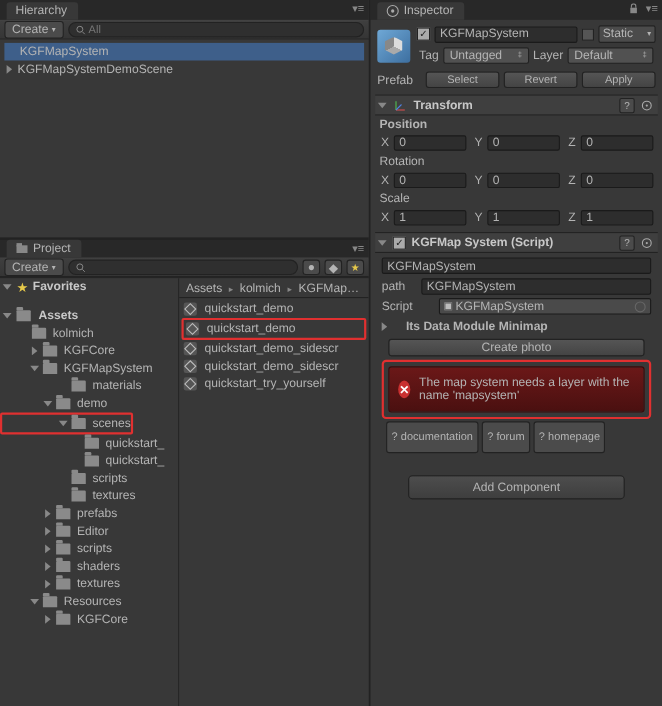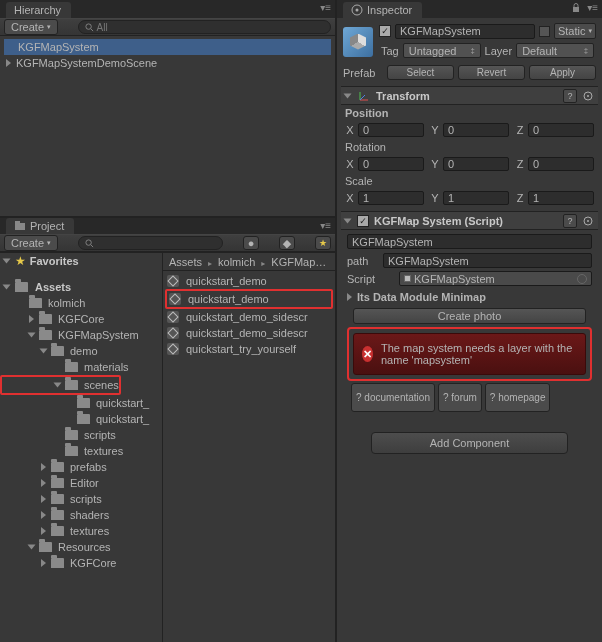--- a/index.html
+++ b/index.html
@@ -7,21 +7,21 @@
 .root { display: flex; width: 100%; height: 100%; border-radius: 31px; }
 .left-col { width: 337px; display: flex; flex-direction: column; border-right: 2px solid #222; }
 .right-col { flex: 1; display: flex; flex-direction: column; }
 
 .panel-tab-bar { height: 18px; background: #282828; display: flex; align-items: flex-end; padding-left: 6px; position: relative; }
 .panel-tab { background: #383838; padding: 2px 10px 2px 8px; border-radius: 3px 3px 0 0; display: flex; align-items: center; gap: 4px; }
 .panel-tab .tab-icon { width: 12px; height: 12px; display:inline-flex; align-items:center; justify-content:center;}
 .panel-ctx { position: absolute; right: 4px; top: 2px; display: flex; gap: 6px; align-items: center; }
 .panel-ctx span { font-size: 10px; color: #888; }
 
-.toolbar { height: 18px; background: linear-gradient(#3f3f3f,#353535); border-top: 1px solid #444; border-bottom: 1px solid #222; display: flex; align-items: center; padding: 0 4px; gap: 20px; }
+.toolbar { height: 18px; background: linear-gradient(#3f3f3f,#353535); border-top: 1px solid #444; border-bottom: 1px solid #222; display: flex; align-items: center; padding: 0 4px; gap: 4px; }
 .tb-btn { background: #4b4b4b; border: 1px solid #222; border-radius: 3px; padding: 1px 6px; font-size: 10px; display: flex; align-items: center; gap: 3px; }
 .search { flex: 1; height: 14px; background: #2f2f2f; border: 1px solid #222; border-radius: 7px; padding: 0 6px; display: flex; align-items: center; }
 .search .glass { width: 9px; height: 9px; }
 .icon-btn { width: 16px; height: 14px; background: #4b4b4b; border: 1px solid #222; border-radius: 3px; display:flex; align-items:center; justify-content:center; }
 
 .tree { flex: 1; background: #383838; padding: 3px 4px; overflow: hidden; }
 .tree-row { display: flex; align-items: center; height: 16px; padding-left: 2px; gap: 3px; }
 .tree-row.sel { background: #3e5f8a; color: #fff; }
 .foldout { width: 0; height: 0; border-top: 4px solid transparent; border-bottom: 4px solid transparent; border-left: 5px solid #888; margin-right: 2px; cursor:pointer; }
 .foldout.open { transform: rotate(90deg); }
@@ -46,21 +46,21 @@
 
 .insp-body { flex:1; background: #383838; padding: 2px 4px 8px 4px; overflow:hidden; }
 .insp-header { display:flex; align-items:center; gap:6px; padding:3px 2px; }
 .cube-icon { width:30px; height:30px; background:linear-gradient(135deg,#6fa8d6,#3d6fa0); border-radius:3px; display:flex; align-items:center; justify-content:center; }
 .cube-icon::after { content:""; width:16px; height:16px; background: conic-gradient(#ddd 0 120deg,#aaa 120deg 240deg,#888 240deg 360deg); clip-path: polygon(50% 0, 100% 25%, 100% 75%, 50% 100%, 0 75%, 0 25%); }
 .insp-name-row { flex:1; display:flex; flex-direction:column; gap:2px; }
 .name-line { display:flex; align-items:center; gap:4px; }
 .check { width:12px; height:12px; border:1px solid #222; background:#aaa; display:inline-flex; align-items:center; justify-content:center; font-size:9px; color:#222; }
 .name-field { flex:1; height:15px; background:#2d2d2d; border:1px solid #1a1a1a; border-radius:2px; padding:0 4px; display:flex; align-items:center; }
 .static-check { width:11px; height:11px; border:1px solid #222; background:#555; }
-.static-btn { background:#4b4b4b; border:1px solid #222; border-radius:2px; padding:1px 3px; display:flex; align-items:center; gap:3px; font-size:10px;}
+.static-btn { background:#4b4b4b; border:1px solid #222; border-radius:2px; padding:1px 3px; display:flex; align-items:center; gap:13px; font-size:10px;}
 .popup-btn { background:#515151; border:1px solid #222; border-radius:2px; padding:1px 5px; display:flex; align-items:center; gap:4px; font-size:10px; height:15px; }
 .popup-btn .dd { margin-left:auto; font-size:7px; color:#aaa; }
 
 .row2 { display:flex; gap:4px; padding:2px 2px; align-items:center; font-size:10px;text-align:center;}
 .prefab-row { display:flex; gap:4px; padding:2px 2px; align-items:center;}
 .prefab-btn { flex:1; background:linear-gradient(#555,#444); border:1px solid #222; border-radius:3px; text-align:center; padding:1px 0; font-size:10px;}
 
 .component { margin-top:4px; border-top: 1px solid #222; }
 .comp-head { display:flex; align-items:center; background:#3f3f3f; border-bottom:1px solid #222; height:18px; padding:0 4px; gap:5px;}
 .comp-icon { width:14px; height:14px; display:inline-flex; align-items:center; justify-content:center;}
@@ -185,29 +185,29 @@
               <span class="indent" style="width:24px;"></span>
               <span class="foldout"></span>
               <span class="folder-icon"></span>
               <span>KGFCore</span>
             </div><div class="tree-row">
               <span class="indent" style="width:24px;"></span>
               <span class="foldout open"></span>
               <span class="folder-icon"></span>
               <span>KGFMapSystem</span>
             </div><div class="tree-row">
-              <span class="indent" style="width:36px;"></span>
-              <span class="foldout open"></span>
-              <span class="folder-icon"></span>
-              <span>demo</span>
-            </div><div class="tree-row">
               <span class="indent" style="width:48px;"></span>
               <span style="width:9px;"></span>
               <span class="folder-icon"></span>
               <span>materials</span>
+            </div><div class="tree-row">
+              <span class="indent" style="width:36px;"></span>
+              <span class="foldout open"></span>
+              <span class="folder-icon"></span>
+              <span>demo</span>
             </div><div class="hl-red" style="display: inline-block;"><div class="tree-row">
                 <span class="indent" style="width:48px;"></span>
                 <span class="foldout open"></span>
                 <span class="folder-icon"></span>
                 <span>scenes</span>
               </div></div><div class="tree-row">
               <span class="indent" style="width:60px;"></span>
               <span style="width:9px;"></span>
               <span class="folder-icon"></span>
               <span>quickstart_</span>
@@ -478,21 +478,21 @@
           <div style="display:flex; gap:6px; align-items:center; margin-bottom:3px;">
             <span style="width:46px;">Script</span>
             <div class="objfield">
                 <span class="dot"></span>
                 <span>KGFMapSystem</span>
                 <span class="pick"></span>
               </div>
           </div>
           <div style="display:flex; align-items:center; height:16px;">
             <span class="foldout"></span>
-            <span style="font-weight:bold;margin-left:3px;">Its Data Module Minimap</span>
+            <span style="font-weight:bold;margin-left:15px;">Its Data Module Minimap</span>
           </div>
           <div class="wide-btn">
               <span>Create photo</span>
             </div>
           <div class="error-hl">
             <div class="error-box">
               <div class="error-ico">✕</div>
               <span>The map system needs a layer with the name 'mapsystem'</span>
             </div>
           </div>

